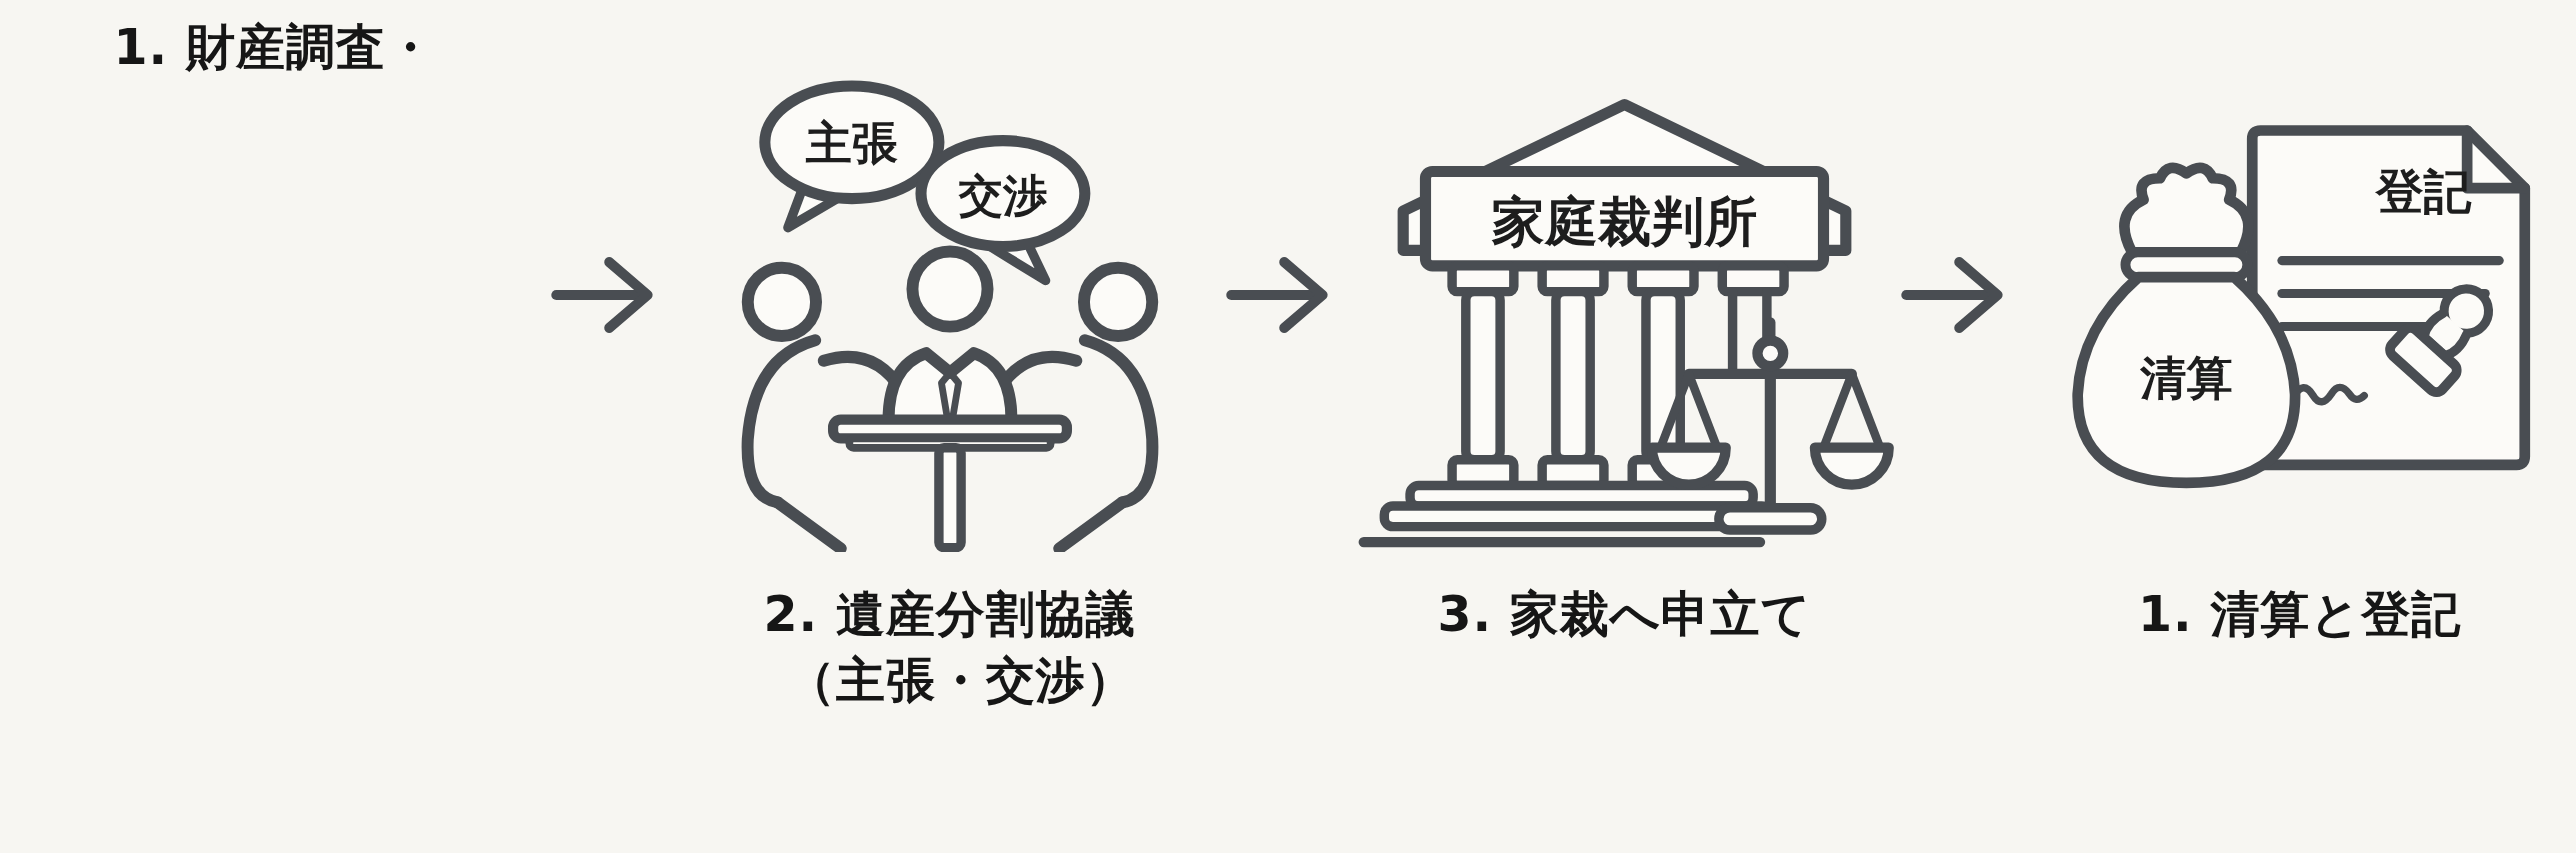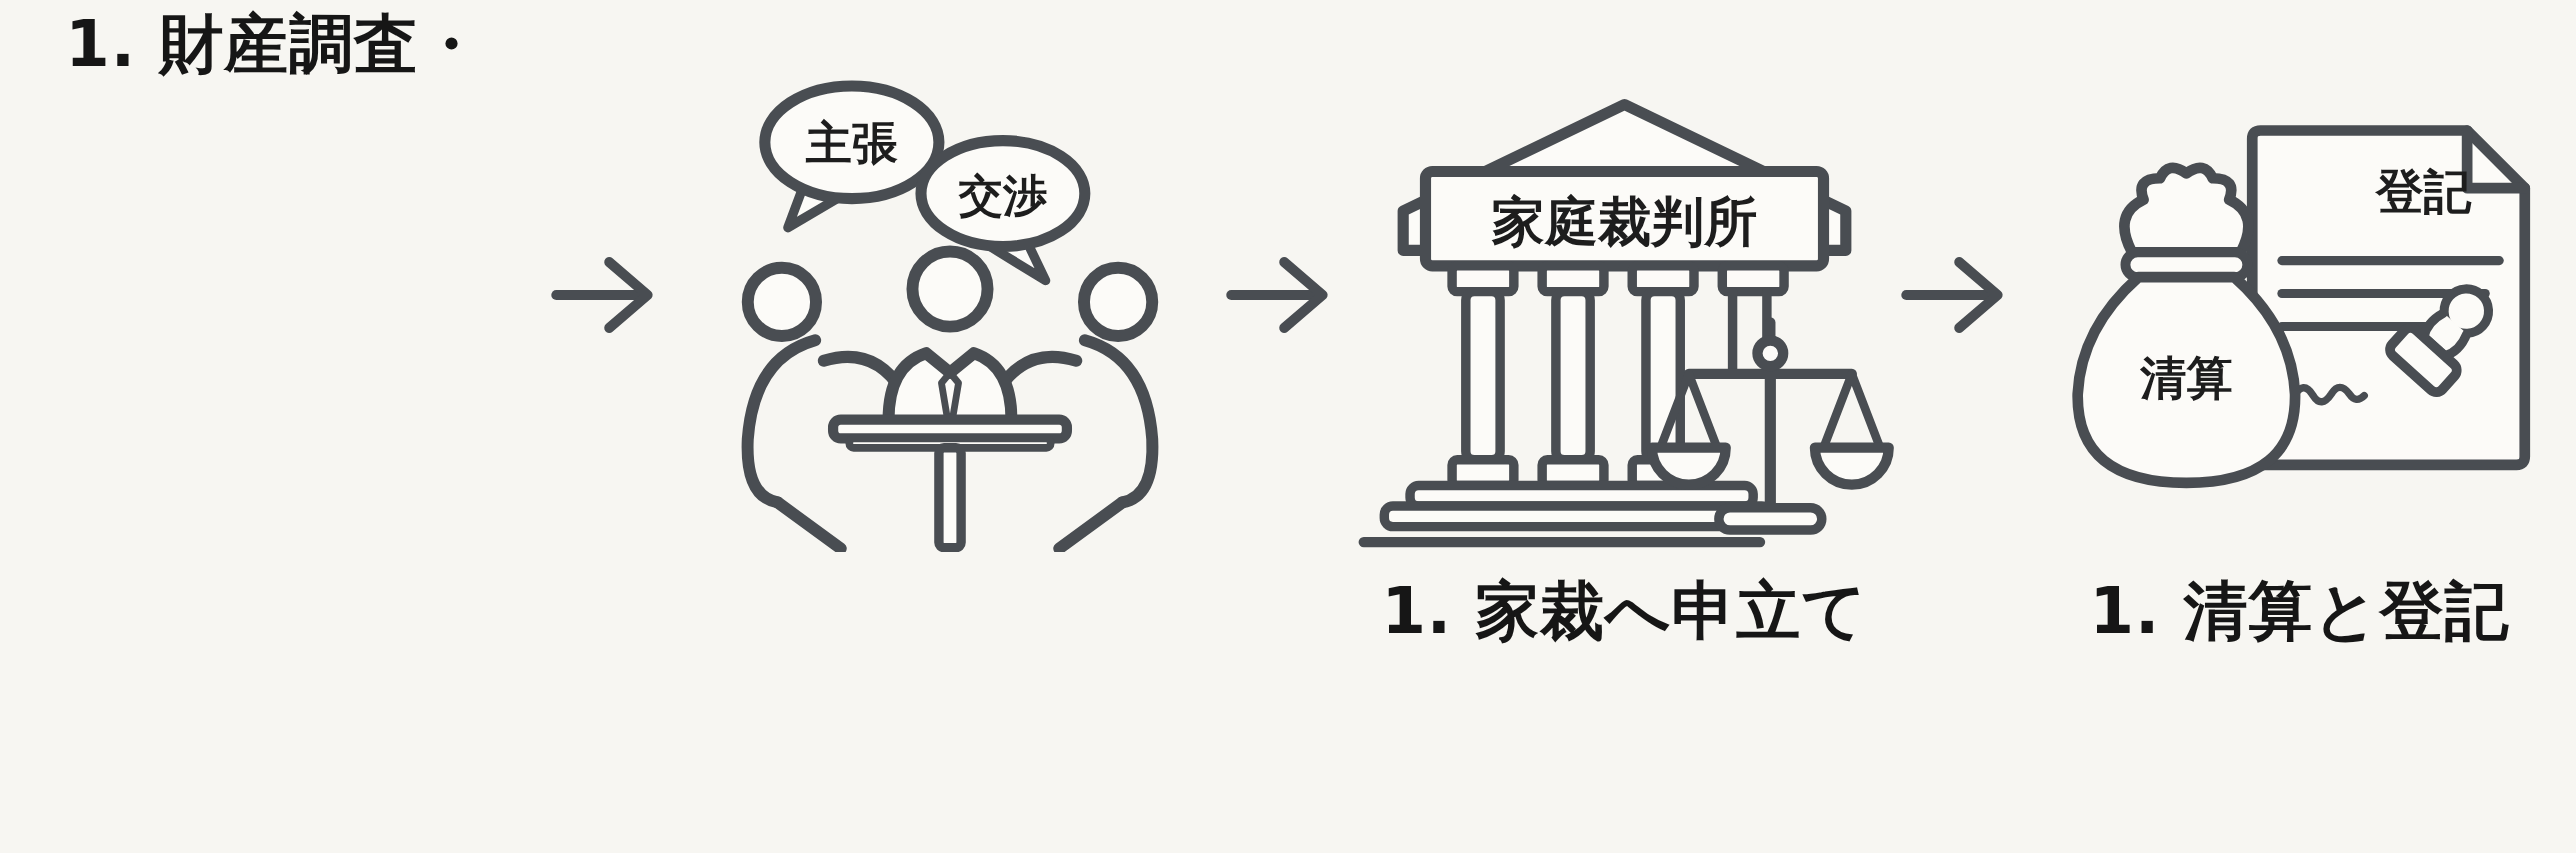--- a/index.html
+++ b/index.html
@@ -15,24 +15,24 @@
   .step{
     width:549px;flex:0 0 549px;
     display:flex;flex-direction:column;align-items:center;
   }
   .icon-box{
     height:567px;width:100%;
     display:flex;align-items:flex-end;justify-content:center;
     padding-bottom:14.6px;box-sizing:border-box;
   }
   .caption{
-    margin-top:1px;
+    margin-top:15px;
     text-align:right;
     font-weight:bold;
-    font-size:64px;
+    font-size:49px;
     line-height:1.35;
     color:#161616;
     letter-spacing:0.9px;
     white-space:nowrap;
   }
   .arrow-box{
     width:126px;flex:0 0 126px;
     padding-top:251px;
     display:flex;justify-content:center;
   }
@@ -83,20 +83,24 @@
 
         <path class="stroke" stroke-width="11" fill="#fcfbf8" d="M128,152 L110,200 L178,160 Z"></path>
         <ellipse class="stroke" stroke-width="13" fill="#fcfbf8" cx="185" cy="100" rx="102" ry="66"></ellipse>
         <text x="185" y="120" font-size="54" text-anchor="middle">主張</text>
 
         <path class="stroke" stroke-width="11" fill="#fcfbf8" d="M390,216 L412,262 L342,219 Z"></path>
         <ellipse class="stroke" stroke-width="13" fill="#fcfbf8" cx="362" cy="160" rx="96" ry="62"></ellipse>
         <text x="362" y="180" font-size="52" text-anchor="middle">交渉</text>
       </svg>
     </div>
+    <div class="caption">
+      <div>2. 遺産分割協議</div>
+      <div>（主張・交渉）</div>
+    </div>
   </section>
 
   <div class="arrow-box">
     <svg width="126" height="88" viewBox="0 0 138 96">
       <path class="stroke" stroke-width="11" fill="none" stroke="#42464b" d="M8,48 L102,48"></path>
       <path class="stroke" stroke-width="11" fill="none" stroke="#42464b" d="M66,12 L108,48 L66,84"></path>
     </svg>
   </div>
 
   <section class="step">
@@ -137,21 +141,21 @@
           <circle class="stroke" stroke-width="12" fill="#fcfbf8" cx="490" cy="328" r="15"></circle>
           <path class="stroke" stroke-width="10" fill="none" d="M395,352 L362,438 M395,352 L428,438"></path>
           <path class="stroke" stroke-width="12" fill="#fcfbf8" d="M352,438 A43,43 0 0 0 438,438 Z"></path>
           <path class="stroke" stroke-width="10" fill="none" d="M585,352 L552,438 M585,352 L618,438"></path>
           <path class="stroke" stroke-width="12" fill="#fcfbf8" d="M542,438 A43,43 0 0 0 628,438 Z"></path>
           <rect class="stroke" stroke-width="11" fill="#fcfbf8" x="430" y="508" width="120" height="26" rx="13"></rect>
         </g>
       </svg>
     </div>
     <div class="caption">
-      <div>1. 家裁へ申立て</div>
+      <div>3. 家裁へ申立て</div>
     </div>
   </section>
 
   <div class="arrow-box">
     <svg width="126" height="88" viewBox="0 0 138 96">
       <path class="stroke" stroke-width="11" fill="none" stroke="#42464b" d="M8,48 L102,48"></path>
       <path class="stroke" stroke-width="11" fill="none" stroke="#42464b" d="M66,12 L108,48 L66,84"></path>
     </svg>
   </div>
 

